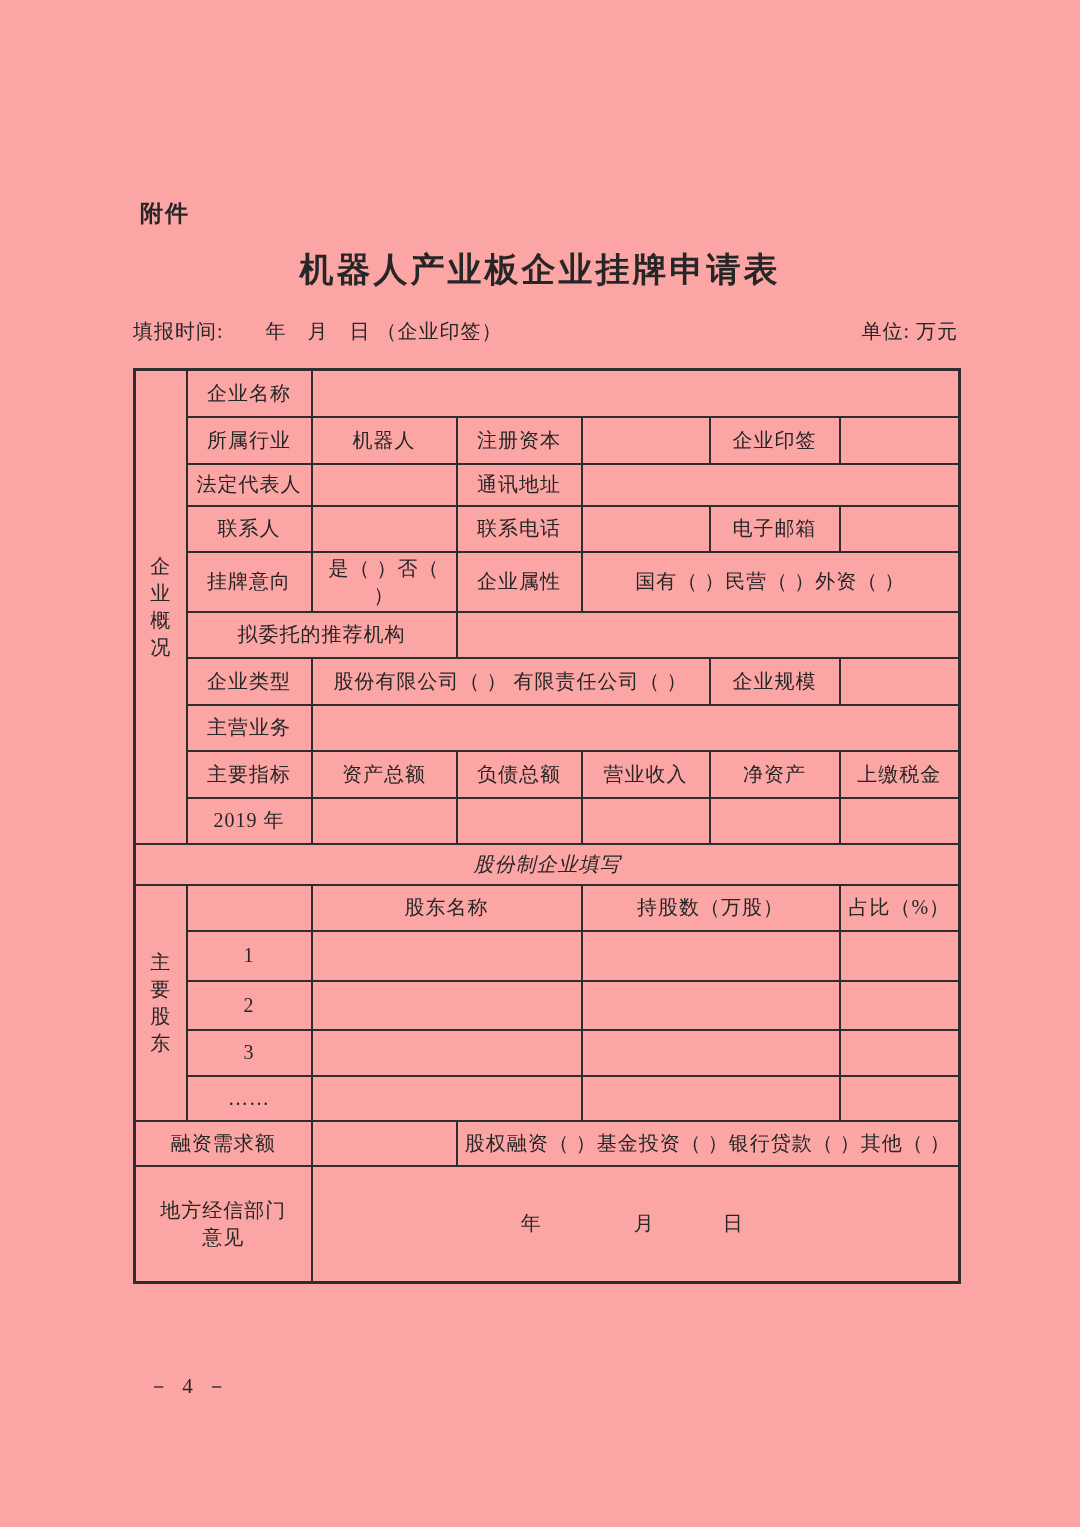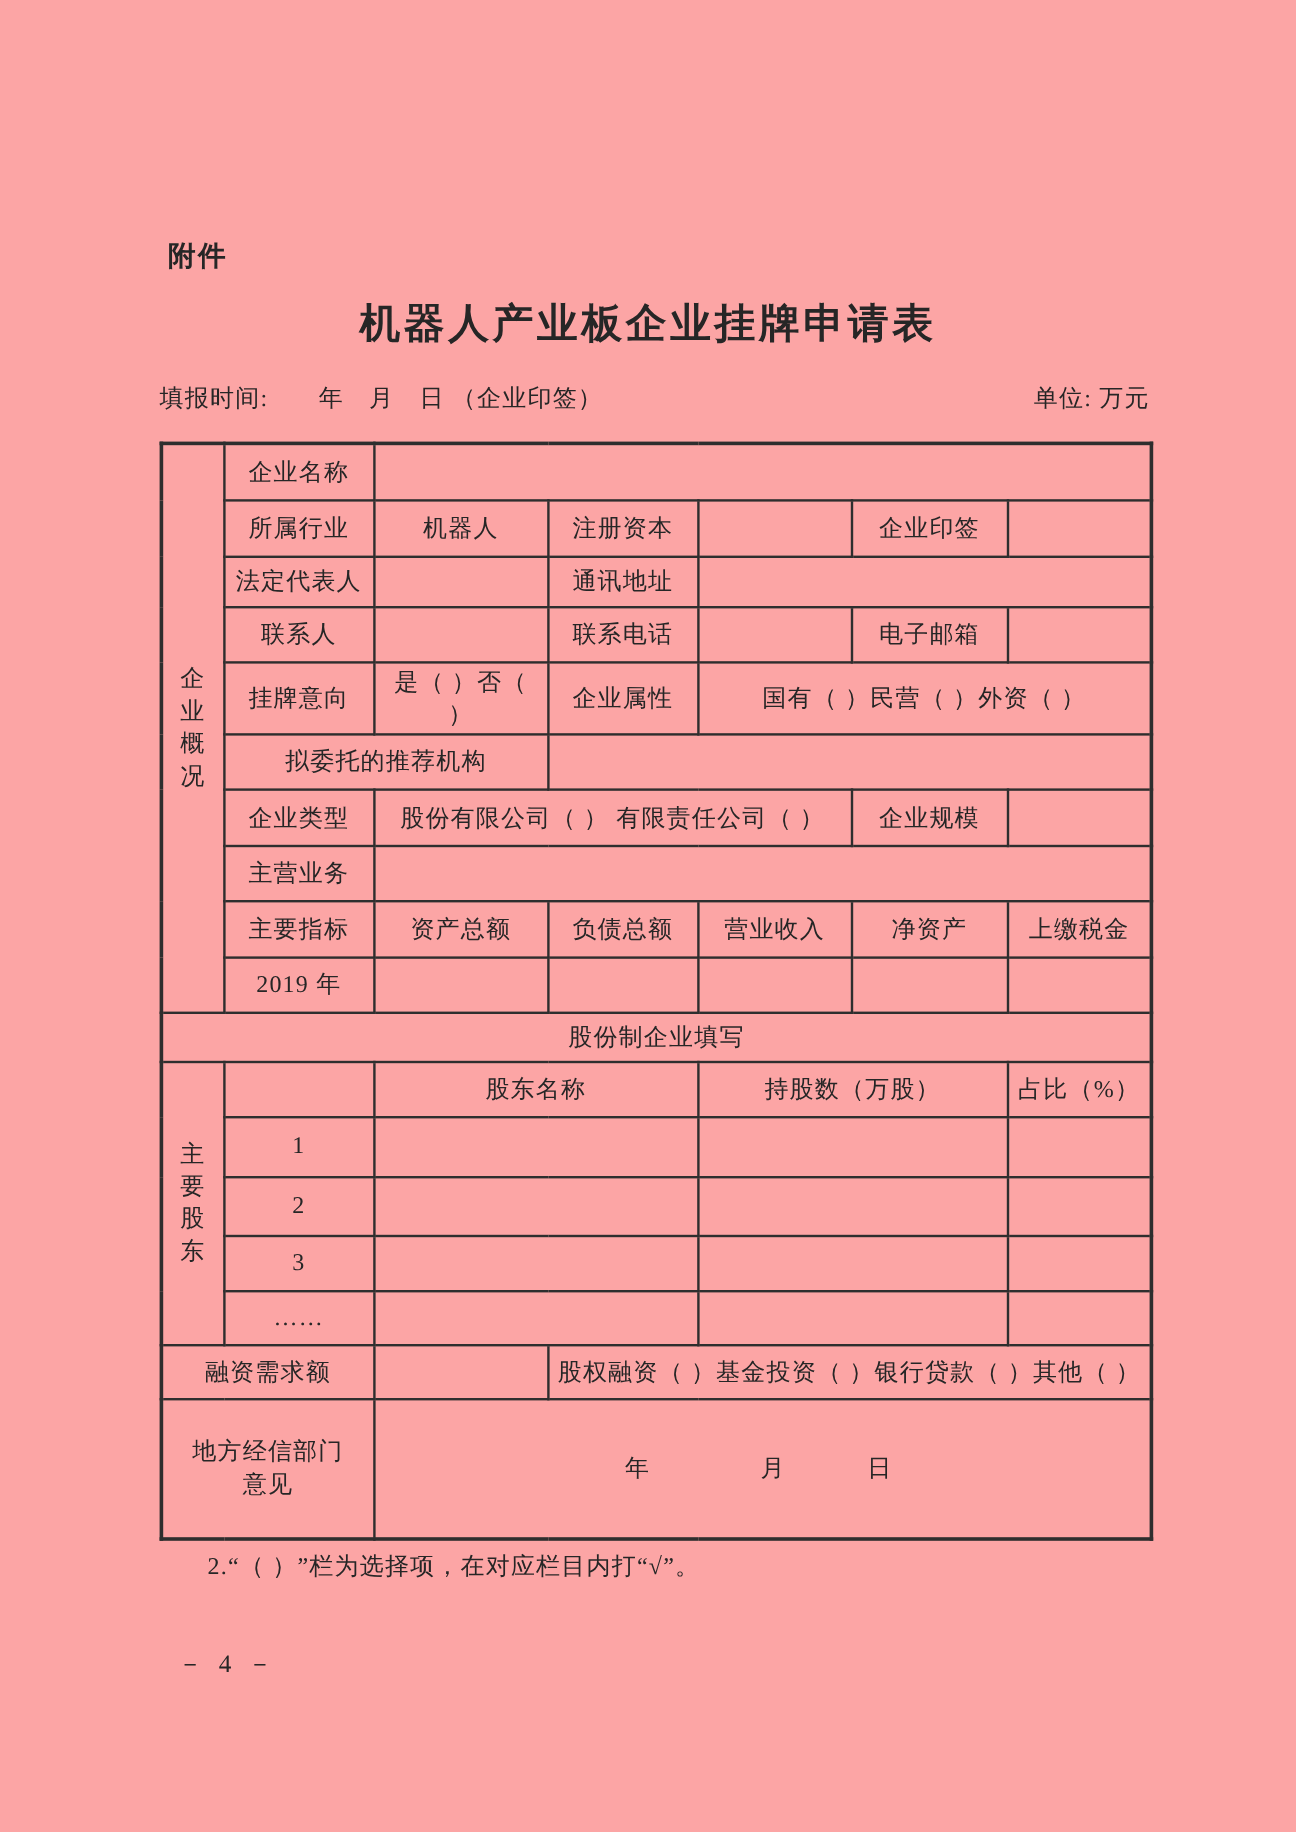--- a/index.html
+++ b/index.html
@@ -37,21 +37,21 @@
   table.form td{
     border:2px solid #2e2e2e;
     font-size:20px;
     text-align:center;vertical-align:middle;
     padding:2px 4px;
     overflow:hidden;
     letter-spacing:1px;
   }
   table.form{border:3px solid #2e2e2e;}
   td.sep-top{border-top-width:3px;}
-  td.sep-bottom{border-bottom-width:3px;}
+  td.sep-bottom{border-bottom-width:3px;font-style:italic;}
   .vlabel span{display:block;line-height:1.35;}
   .opinion-cell{vertical-align:bottom;text-align:right;padding:0 18px 10px 0;}
   .opinion-cell .d{display:inline-block;}
   .opinion-cell .d1{margin-right:86px;}
   .opinion-cell .d2{margin-right:62px;}
   .opinion-cell .d3{margin-right:6px;}
 
   .notes{
     position:absolute;left:133px;top:1290px;width:840px;
     font-size:20px;line-height:1.65;letter-spacing:1px;
@@ -218,18 +218,17 @@
       <td colspan="5" class="opinion-cell">
         <span class="d d1">年</span>
         <span class="d d2">月</span>
         <span class="d d3">日</span>
       </td>
     </tr>
   </tbody>
     </table>
 
   <div class="notes">
-    <div class="note-line2">2.“（ ）”栏为选择项，在对应栏目内打“√”。</div>
   </div>
 
   <div class="page-number">－ 4 －</div>
 
 </div>
 
 </body></html>

